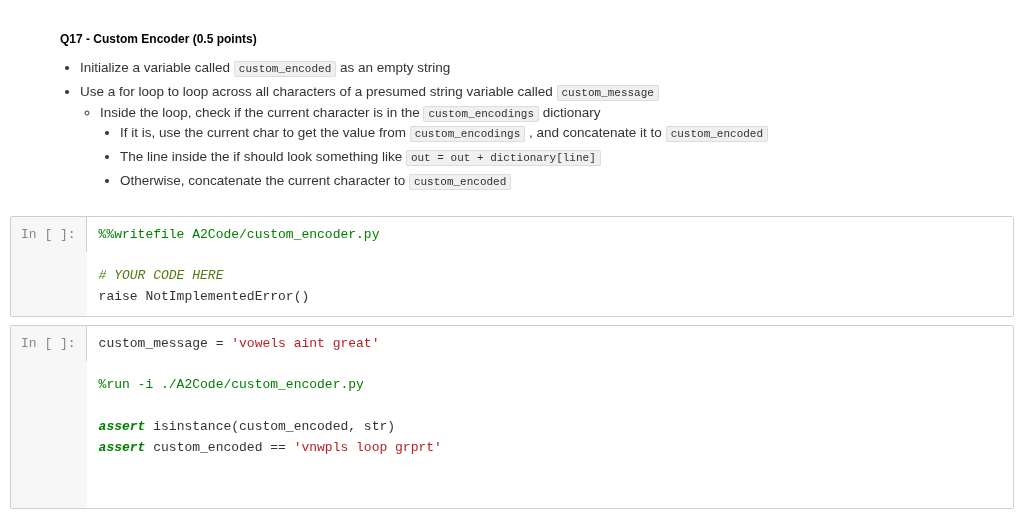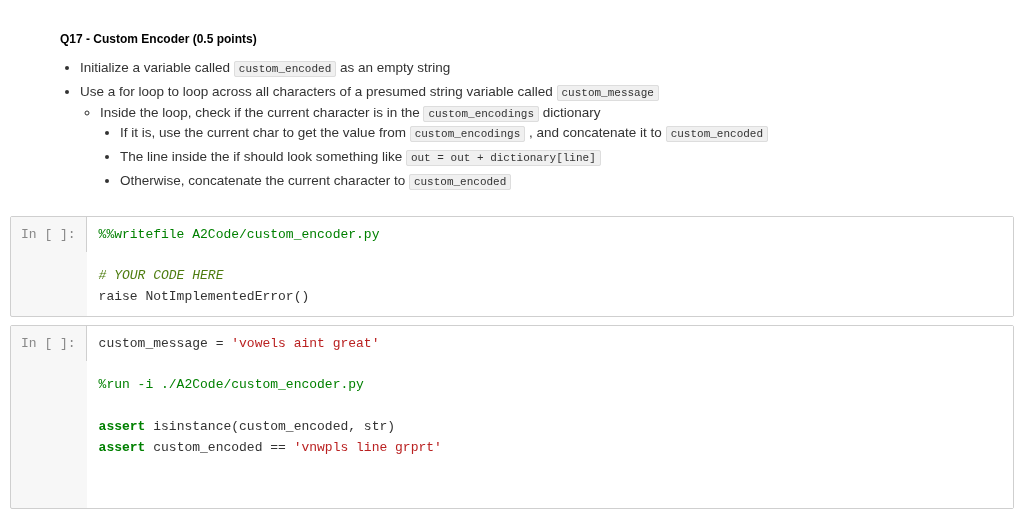--- a/index.html
+++ b/index.html
@@ -85,21 +85,21 @@
       flex: 1;
       font-family: "Courier New", Courier, monospace;
       font-size: 13px;
       line-height: 1.6;
       white-space: pre;
     }
     .code-magic { color: #008000; margin-top: 44px; }
     .code-comment { color: #4d7c0f; font-style: italic; }
     .code-string { color: #ba2121; }
     .code-normal { color: #333; }
-    .code-assert { color: #008000; font-weight: bold; }
+    .code-assert { color: #008000; font-weight: bold; font-style: italic; }
   </style>
 </head>
 <body>
 
 <div class="notebook">
 
   <div class="markdown-cell">
     <h3>Q17 - Custom Encoder (0.5 points)</h3>
     <ul>
       <li>
@@ -135,19 +135,19 @@
 <span class="code-normal">raise NotImplementedError()</span></div>
   </div>
 
   <div class="code-cell">
     <div class="cell-prompt">In [ ]:</div>
     <div class="cell-content"><span class="code-normal">custom_message = <span class="code-string">'vowels aint great'</span></span>
 
 <span class="code-magic">%run -i ./A2Code/custom_encoder.py</span>
 
 <span class="code-normal"><span class="code-assert">assert</span> isinstance(custom_encoded, str)</span>
-<span class="code-normal"><span class="code-assert">assert</span> custom_encoded == <span class="code-string">'vnwpls line grprt'</span></span>
+<span class="code-normal"><span class="code-assert">assert</span> custom_encoded == <span class="code-string">'vnwpls loop grprt'</span></span>
 
 
 </div>
   </div>
 
 </div>
 
 </body></html>

